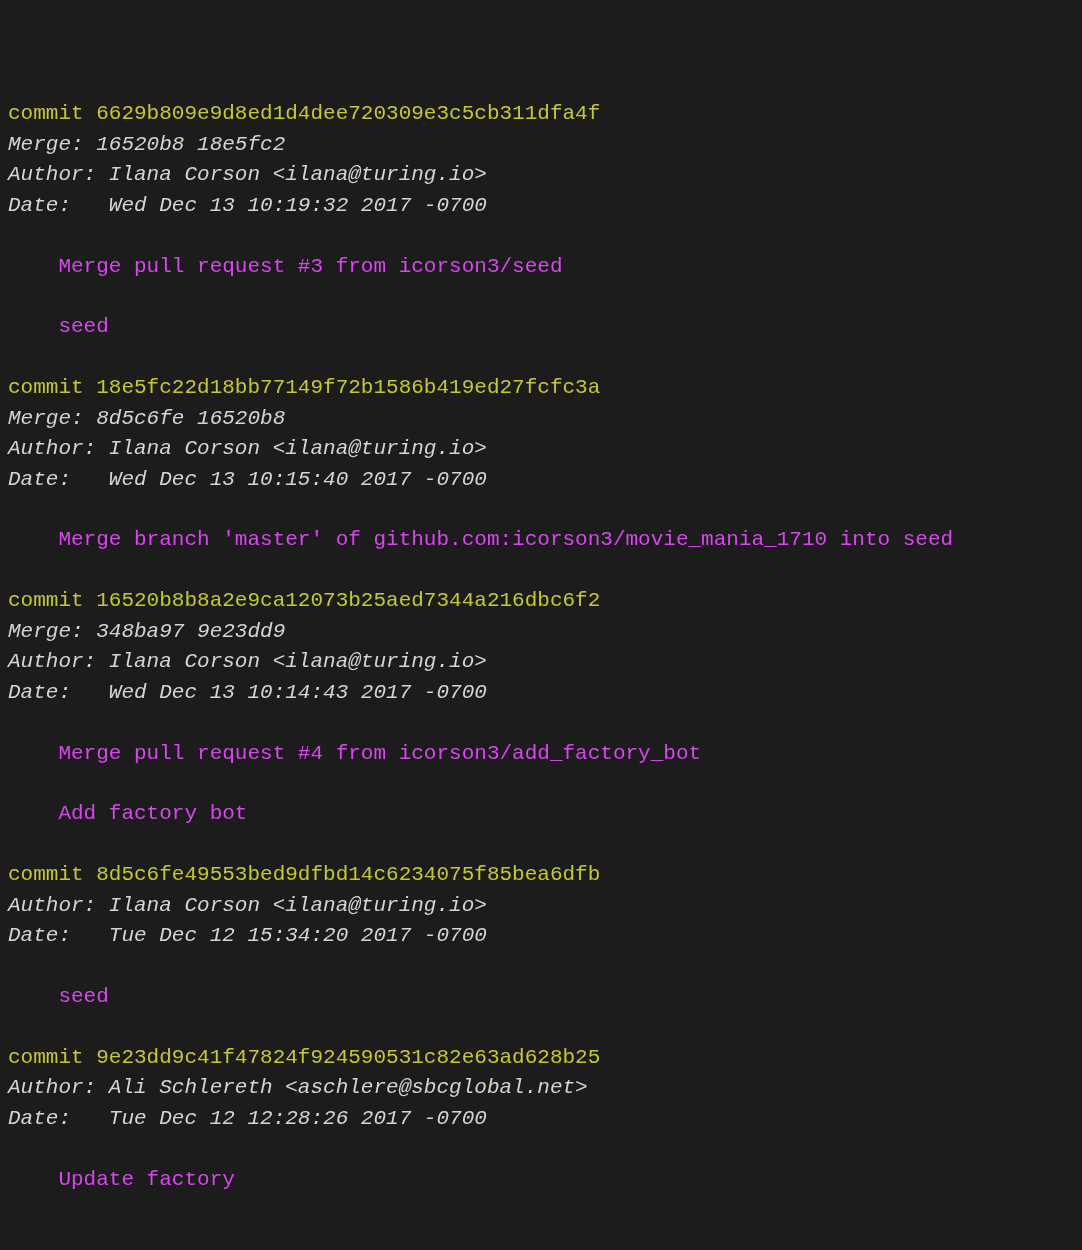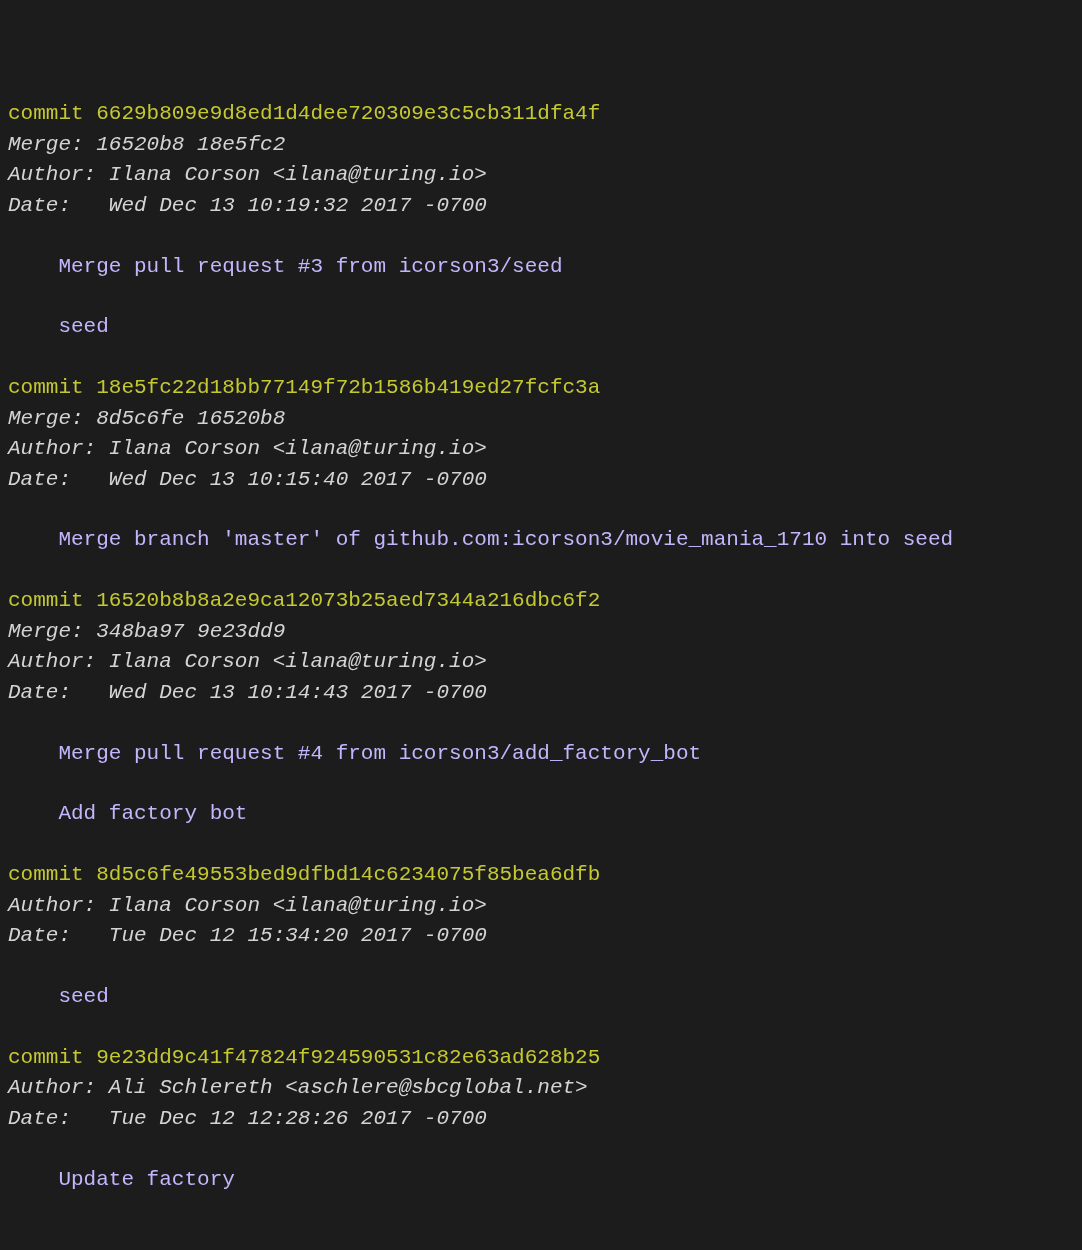--- a/index.html
+++ b/index.html
@@ -18,21 +18,21 @@
       width: 1082px;
     }
     .commit-line {
       color: #c5c931;
     }
     .meta-line {
       color: #d4d4d4;
       font-style: italic;
     }
     .message-line {
-      color: #c4b5fd;
+      color: #d946ef;
       padding-left: 4ch;
     }
     .blank-line {
       height: 1.45em;
     }
   </style>
 </head>
 <body>
 
 

